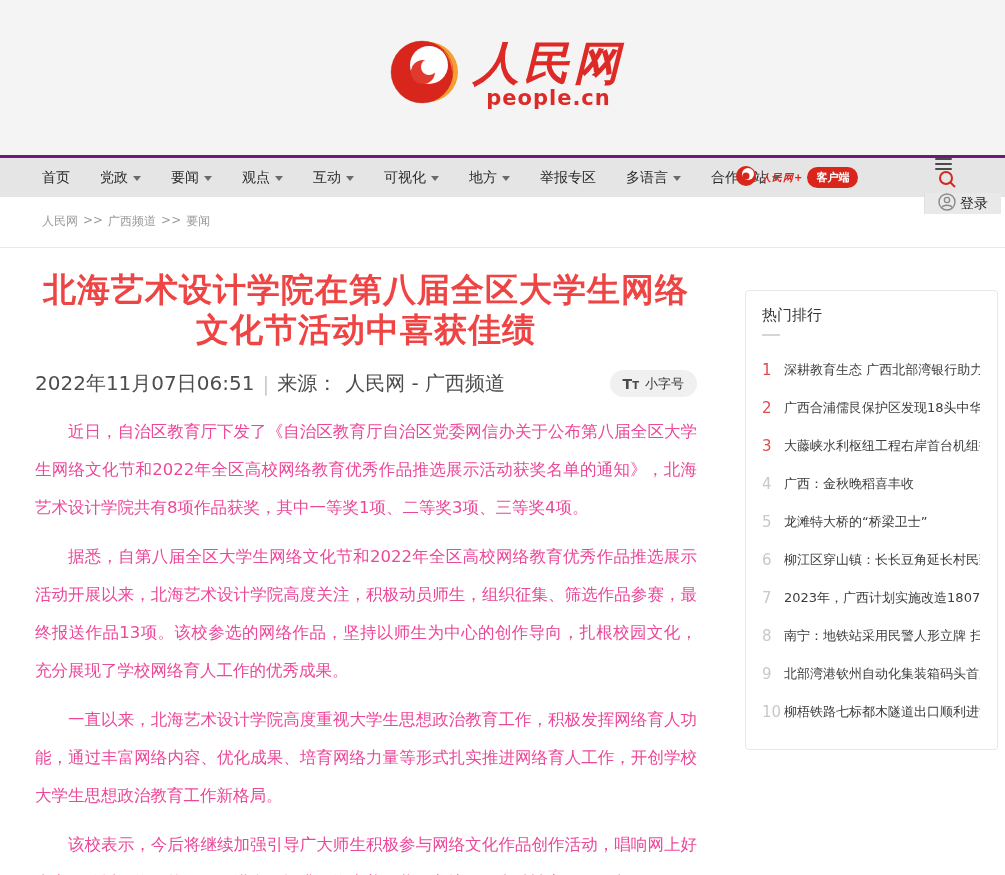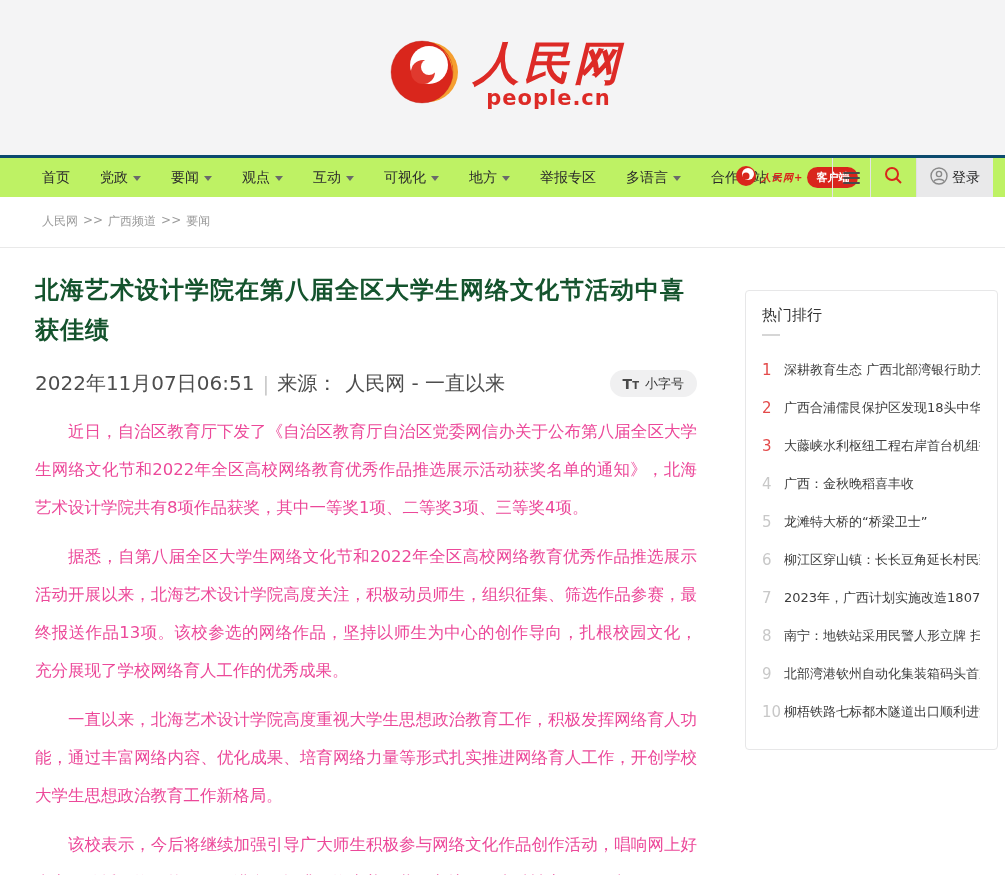--- a/index.html
+++ b/index.html
@@ -14,46 +14,46 @@
   
   .header { position:absolute; top:0; left:0; width:1005px; height:155px; background:#f4f4f5; }
   .logo { position:absolute; left:50%; top:30px; transform:translateX(-50%); display:flex; align-items:center; gap:8px; }
   .logo-text { display:flex; flex-direction:column; align-items:center; line-height:1; }
   .logo-cn { font-size:46px; font-weight:700; color:#dd2a26; font-style:italic; letter-spacing:4px; }
   .logo-en { font-size:21px; font-weight:700; color:#dd2a26; margin-top:2px; letter-spacing:1px; }
 
   
   .navbar {
     position:absolute; top:155px; left:0; width:1005px; height:42px;
-    background:#bef264; border-top:3px solid #0c4a6e;
+    background:#e5e5e5; border-top:3px solid #701a75;
   }
   .nav-items { position:absolute; left:42px; top:0; height:39px; display:flex; align-items:center; }
   .nav-item { display:flex; align-items:center; margin-right:30px; cursor:pointer; font-size:14px; color:#2b2b2b; white-space:nowrap; }
   .caret { width:0; height:0; border-left:4px solid transparent; border-right:4px solid transparent; border-top:5px solid #6a6a6a; margin-left:5px; margin-top:2px; }
 
   .app-badge { position:absolute; left:735px; top:7px; height:25px; display:flex; align-items:center; gap:4px; cursor:pointer; }
   .app-badge-cn { color:#d9261c; font-size:10px; font-weight:700; font-style:italic; letter-spacing:1px; }
   .app-badge-pill { background:#d9261c; color:#fff; font-size:11px; border-radius:11px; padding:3px 9px; font-weight:700; }
 
-  .nav-right { position:absolute; right:12px; top:0; height:39px; display:flex; }
+  .nav-right { position:absolute; right:4px; top:0; height:39px; display:flex;flex-direction:column; }
   .nav-seg { height:39px; display:flex; align-items:center; justify-content:center; border-left:1px solid #e4e4e5; cursor:pointer; }
   .seg-menu { width:38px; }
   .seg-search { width:46px; }
   .seg-login { width:77px; background:#e9e9ea; gap:4px; font-size:14px; color:#1d1d1d; }
   .burger { display:flex; flex-direction:column; gap:3px; }
   .burger span { display:block; width:17px; height:2px; background:#4a4a4a; border-radius:1px; }
 
   
   .breadcrumb { position:absolute; left:42px; top:213px; font-size:12px; color:#9b9b9b; display:flex; gap:5px; }
   .crumb { cursor:pointer; }
   .page-divider { position:absolute; top:247px; left:0; width:1005px; border-top:1px solid #e9e9e9; }
 
   
   .article { position:absolute; left:35px; top:270px; width:662px; }
-  .article-title { font-size:24px; line-height:40px; font-weight:700; color:#14532d; letter-spacing:1px; }
+  .article-title { font-size:33px; line-height:40px; font-weight:700; color:#ef4444; letter-spacing:1px;text-align:center; }
   .meta-row { margin-top:20px; display:flex; align-items:center; justify-content:space-between; }
   .meta-left { font-size:20px; color:#4d4d4d; display:flex; align-items:center; gap:8px; }
   .meta-sep { color:#c9c9c9; }
   .meta-source-link { color:#4d4d4d; cursor:pointer; }
   .font-size-btn { display:flex; align-items:center; gap:6px; background:#f0f0f1; border-radius:14px; height:27px; padding:0 13px; cursor:pointer; font-size:13px; color:#333; }
   .tt-icon { font-weight:700; color:#4a4a4a; font-size:14px; }
   .tt-icon .small-t { font-size:10px; }
 
   .article-body { margin-top:16px; }
   .article-body p { font-size:16.5px; line-height:38px; color:#ec4899; text-indent:2em; text-align:justify; margin-bottom:11px; }
@@ -185,21 +185,21 @@
 <div class="page-divider"></div>
 
 <div class="article">
   <div class="article-title">北海艺术设计学院在第八届全区大学生网络文化节活动中喜获佳绩</div>
 
   <div class="meta-row">
     <div class="meta-left">
       <span>2022年11月07日06:51</span>
       <span class="meta-sep">|</span>
       <span>来源：</span>
-      <span class="meta-source-link">人民网 - 一直以来</span>
+      <span class="meta-source-link">人民网 - 广西频道</span>
     </div>
     <div class="font-size-btn">
       <span class="tt-icon"><span>T</span><span class="small-t">T</span></span>
       <span>小字号</span>
     </div>
   </div>
 
   <div class="article-body">
       <p>近日，自治区教育厅下发了《自治区教育厅自治区党委网信办关于公布第八届全区大学生网络文化节和2022年全区高校网络教育优秀作品推选展示活动获奖名单的通知》，北海艺术设计学院共有8项作品获奖，其中一等奖1项、二等奖3项、三等奖4项。</p>
       <p>据悉，自第八届全区大学生网络文化节和2022年全区高校网络教育优秀作品推选展示活动开展以来，北海艺术设计学院高度关注，积极动员师生，组织征集、筛选作品参赛，最终报送作品13项。该校参选的网络作品，坚持以师生为中心的创作导向，扎根校园文化，充分展现了学校网络育人工作的优秀成果。</p>

